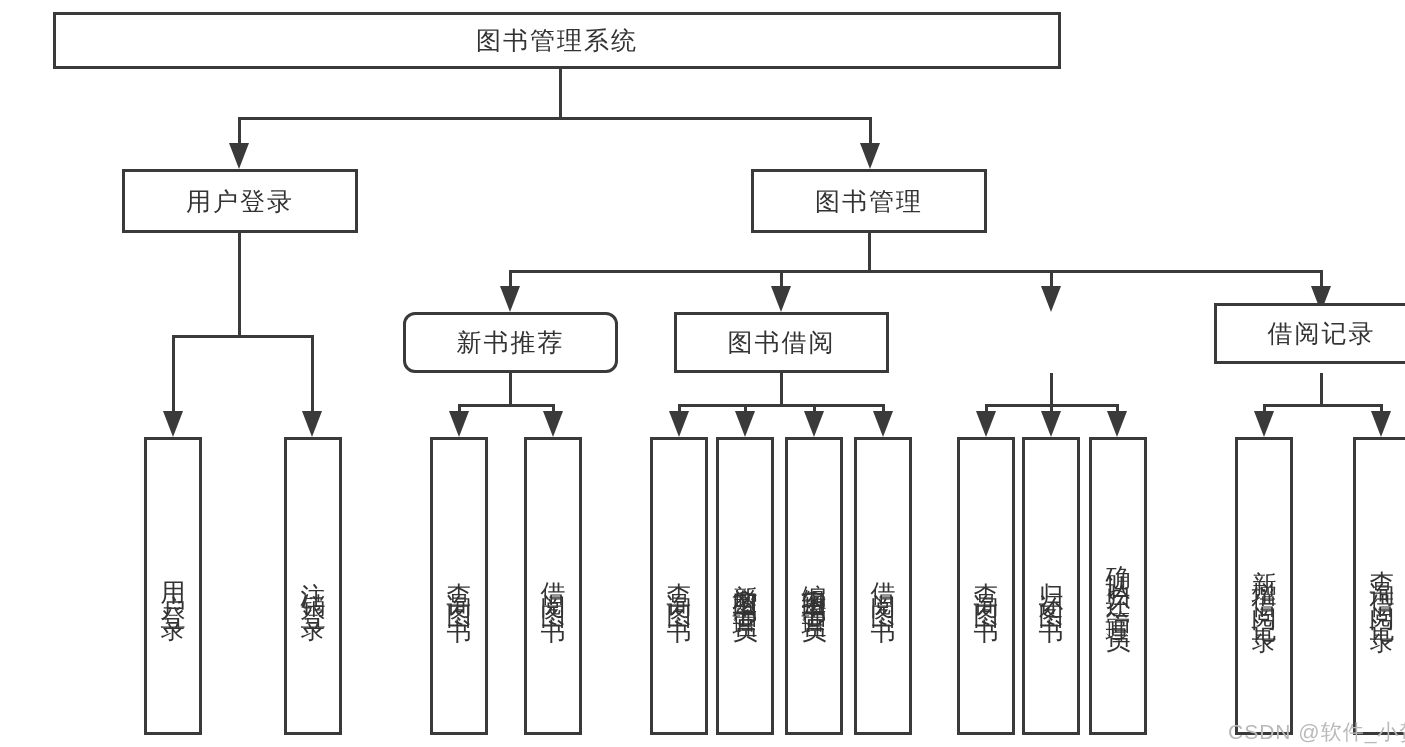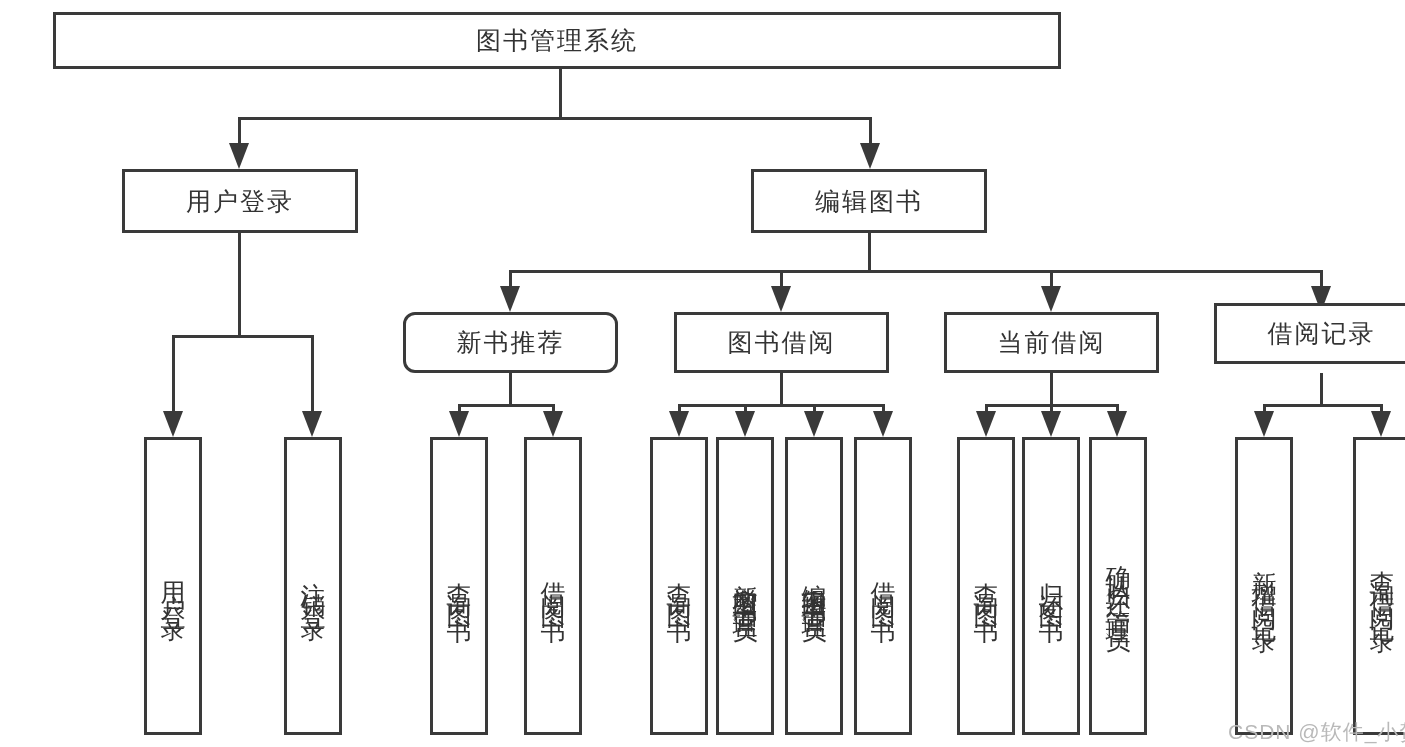--- a/index.html
+++ b/index.html
@@ -70,21 +70,21 @@
   <div class="box" style="left:13px; top:12px; width:1008px; height:57px;">图书管理系统</div>
 
   <div class="vline" style="left:519px; top:68px; height:50px;"></div>
   <div class="hline" style="left:198px; top:117px; width:634px;"></div>
   <div class="vline" style="left:198px; top:117px; height:28px;"></div>
   <div class="arrow" style="left:189px; top:143px;"></div>
   <div class="vline" style="left:829px; top:117px; height:28px;"></div>
   <div class="arrow" style="left:820px; top:143px;"></div>
 
   <div class="box" style="left:82px; top:169px; width:236px; height:64px;">用户登录</div>
-  <div class="box" style="left:711px; top:169px; width:236px; height:64px;">编辑图书</div>
+  <div class="box" style="left:711px; top:169px; width:236px; height:64px;">图书管理</div>
 
   <div class="vline" style="left:198px; top:233px; height:104px;"></div>
   <div class="hline" style="left:132px; top:335px; width:142px;"></div>
   <div class="vline" style="left:132px; top:335px; height:78px;"></div>
   <div class="arrow" style="left:123px; top:411px;"></div>
   <div class="vline" style="left:271px; top:335px; height:78px;"></div>
   <div class="arrow" style="left:262px; top:411px;"></div>
 
   <div class="vline" style="left:828px; top:233px; height:40px;"></div>
   <div class="hline" style="left:469px; top:270px; width:814px;"></div>
@@ -92,21 +92,20 @@
   <div class="arrow" style="left:460px; top:286px;"></div>
   <div class="vline" style="left:740px; top:270px; height:18px;"></div>
   <div class="arrow" style="left:731px; top:286px;"></div>
   <div class="vline" style="left:1010px; top:270px; height:18px;"></div>
   <div class="arrow" style="left:1001px; top:286px;"></div>
   <div class="vline" style="left:1280px; top:270px; height:18px;"></div>
   <div class="arrow" style="left:1271px; top:286px;"></div>
 
   <div class="box" style="left:363px; top:312px; width:215px; height:61px;border-radius:12px;">新书推荐</div>
   <div class="box" style="left:634px; top:312px; width:215px; height:61px;">图书借阅</div>
-  <div class="box" style="left:904px; top:312px; width:215px; height:61px;">当前借阅</div>
   <div class="box" style="left:1174px; top:303px; width:215px; height:61px;">借阅记录</div>
 
   <div class="vline" style="left:469px; top:373px; height:33px;"></div>
   <div class="hline" style="left:418px; top:404px; width:97px;"></div>
   <div class="vline" style="left:418px; top:404px; height:9px;"></div>
   <div class="arrow" style="left:409px; top:411px;"></div>
   <div class="vline" style="left:512px; top:404px; height:9px;"></div>
   <div class="arrow" style="left:503px; top:411px;"></div>
 
   <div class="vline" style="left:740px; top:373px; height:33px;"></div>

